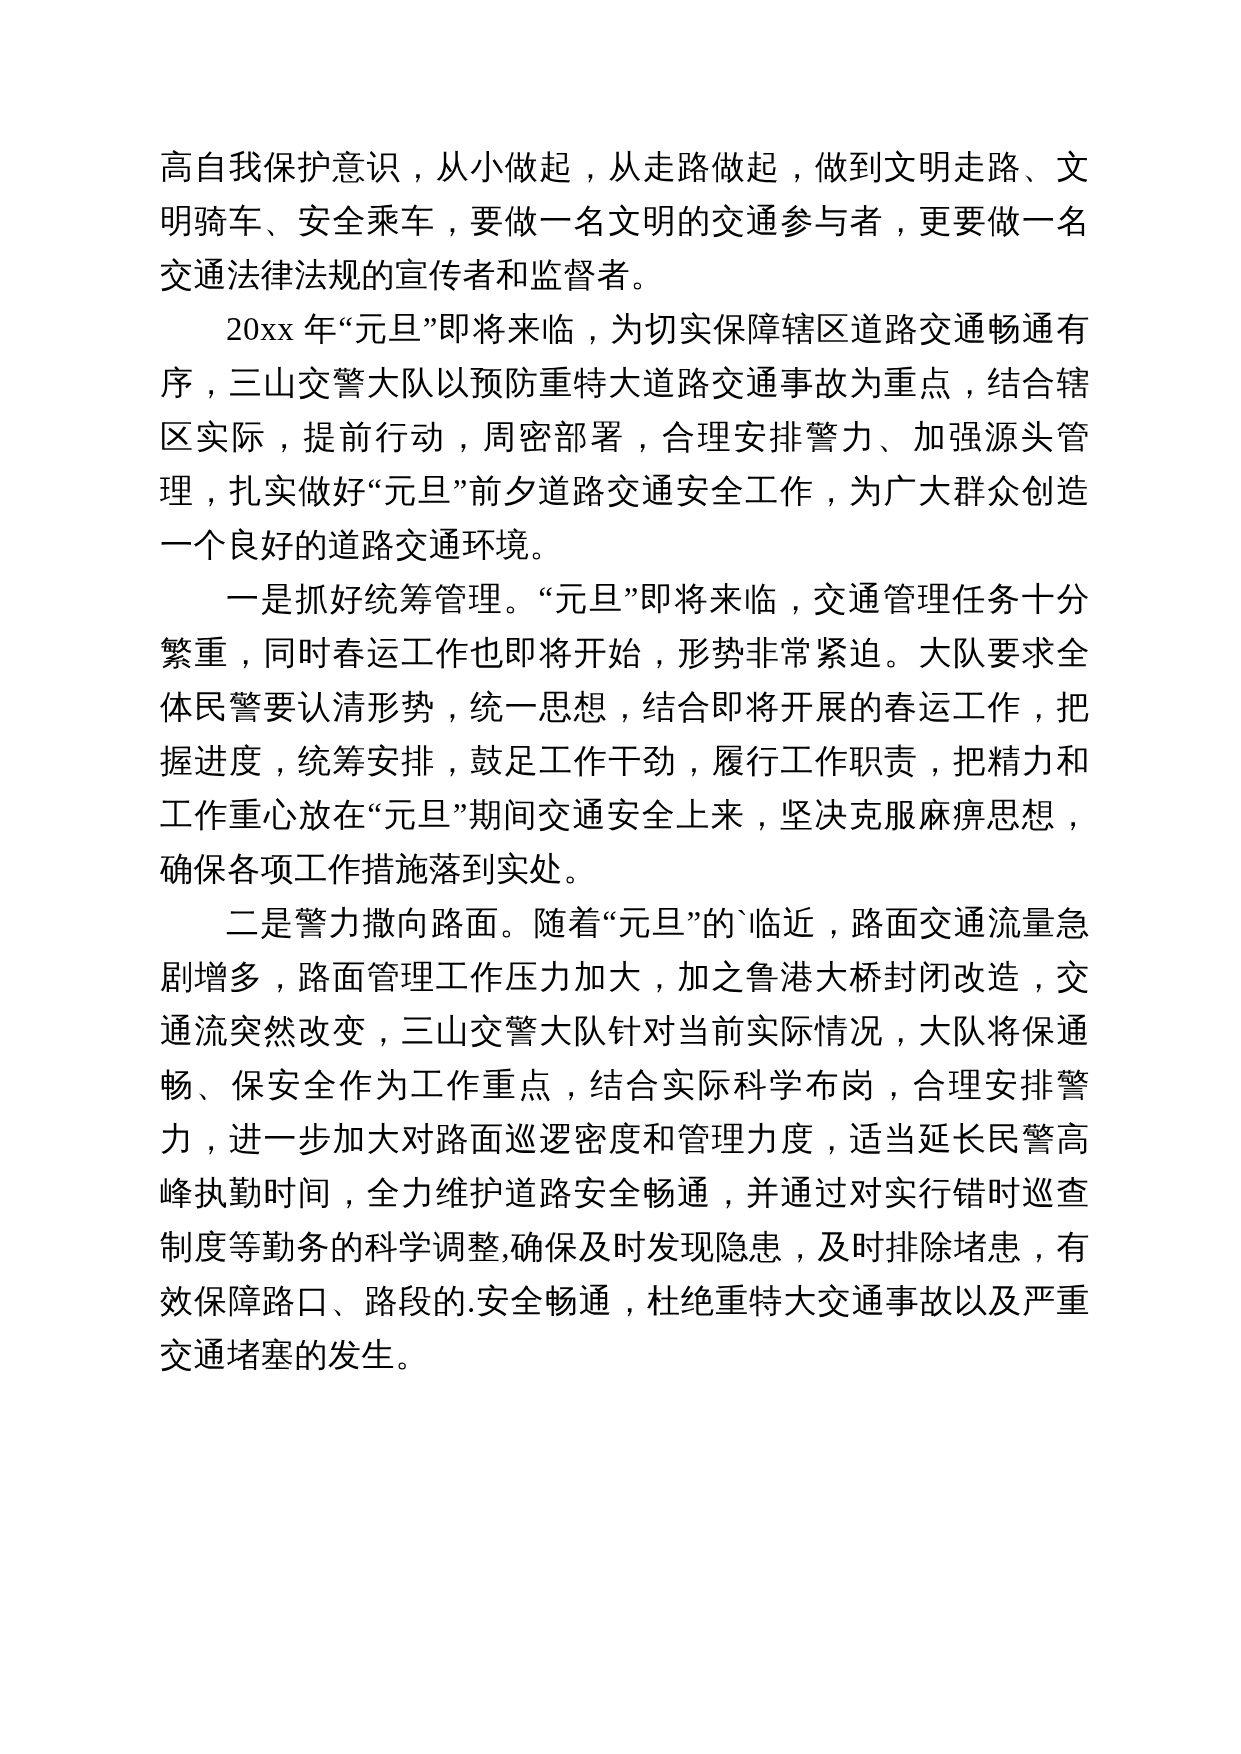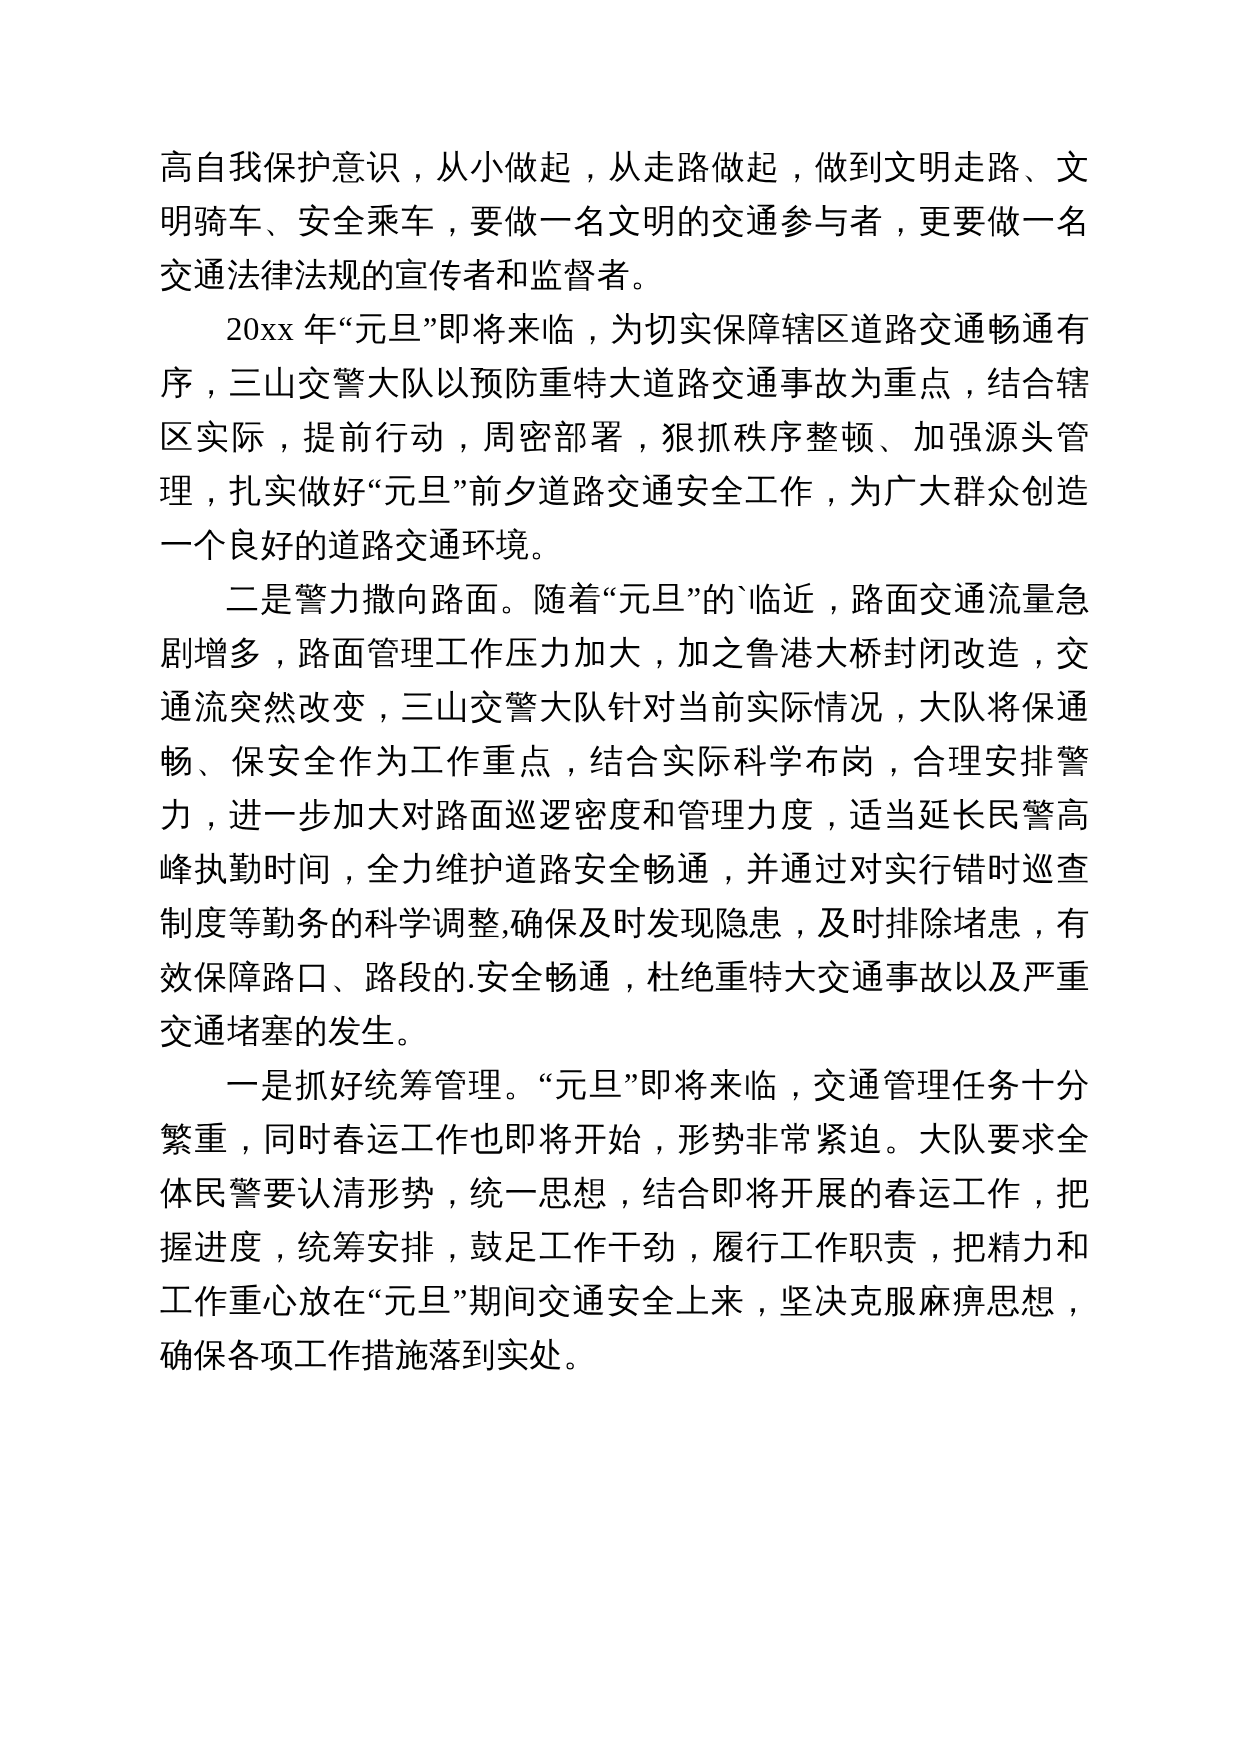--- a/index.html
+++ b/index.html
@@ -46,20 +46,20 @@
 </style>
 </head>
 <body>
 
 <div class="page">
   <div class="doc-body">
 
     <p class="para-cont">高自我保护意识，从小做起，从走路做起，做到文明走路、文明骑车、安全乘车，要做一名文明的交通参与者，更要做一名交通法律法规的宣传者和监督者。</p>
 
 
-    <p class="para-indent">20xx 年“元旦”即将来临，为切实保障辖区道路交通畅通有序，三山交警大队以预防重特大道路交通事故为重点，结合辖区实际，提前行动，周密部署，狠抓秩序整顿、加强源头管理，扎实做好“元旦”前夕道路交通安全工作，为广大群众创造一个良好的道路交通环境。</p>
+    <p class="para-indent">20xx 年“元旦”即将来临，为切实保障辖区道路交通畅通有序，三山交警大队以预防重特大道路交通事故为重点，结合辖区实际，提前行动，周密部署，合理安排警力、加强源头管理，扎实做好“元旦”前夕道路交通安全工作，为广大群众创造一个良好的道路交通环境。</p>
+
+    <p class="para-indent">一是抓好统筹管理。“元旦”即将来临，交通管理任务十分繁重，同时春运工作也即将开始，形势非常紧迫。大队要求全体民警要认清形势，统一思想，结合即将开展的春运工作，把握进度，统筹安排，鼓足工作干劲，履行工作职责，把精力和工作重心放在“元旦”期间交通安全上来，坚决克服麻痹思想，确保各项工作措施落到实处。</p>
 
     <p class="para-indent">二是警力撒向路面。随着“元旦”的`临近，路面交通流量急剧增多，路面管理工作压力加大，加之鲁港大桥封闭改造，交通流突然改变，三山交警大队针对当前实际情况，大队将保通畅、保安全作为工作重点，结合实际科学布岗，合理安排警力，进一步加大对路面巡逻密度和管理力度，适当延长民警高峰执勤时间，全力维护道路安全畅通，并通过对实行错时巡查制度等勤务的科学调整,确保及时发现隐患，及时排除堵患，有效保障路口、路段的.安全畅通，杜绝重特大交通事故以及严重交通堵塞的发生。</p>
-
-    <p class="para-indent">一是抓好统筹管理。“元旦”即将来临，交通管理任务十分繁重，同时春运工作也即将开始，形势非常紧迫。大队要求全体民警要认清形势，统一思想，结合即将开展的春运工作，把握进度，统筹安排，鼓足工作干劲，履行工作职责，把精力和工作重心放在“元旦”期间交通安全上来，坚决克服麻痹思想，确保各项工作措施落到实处。</p>
 
   </div>
 </div>
 
 </body></html>

